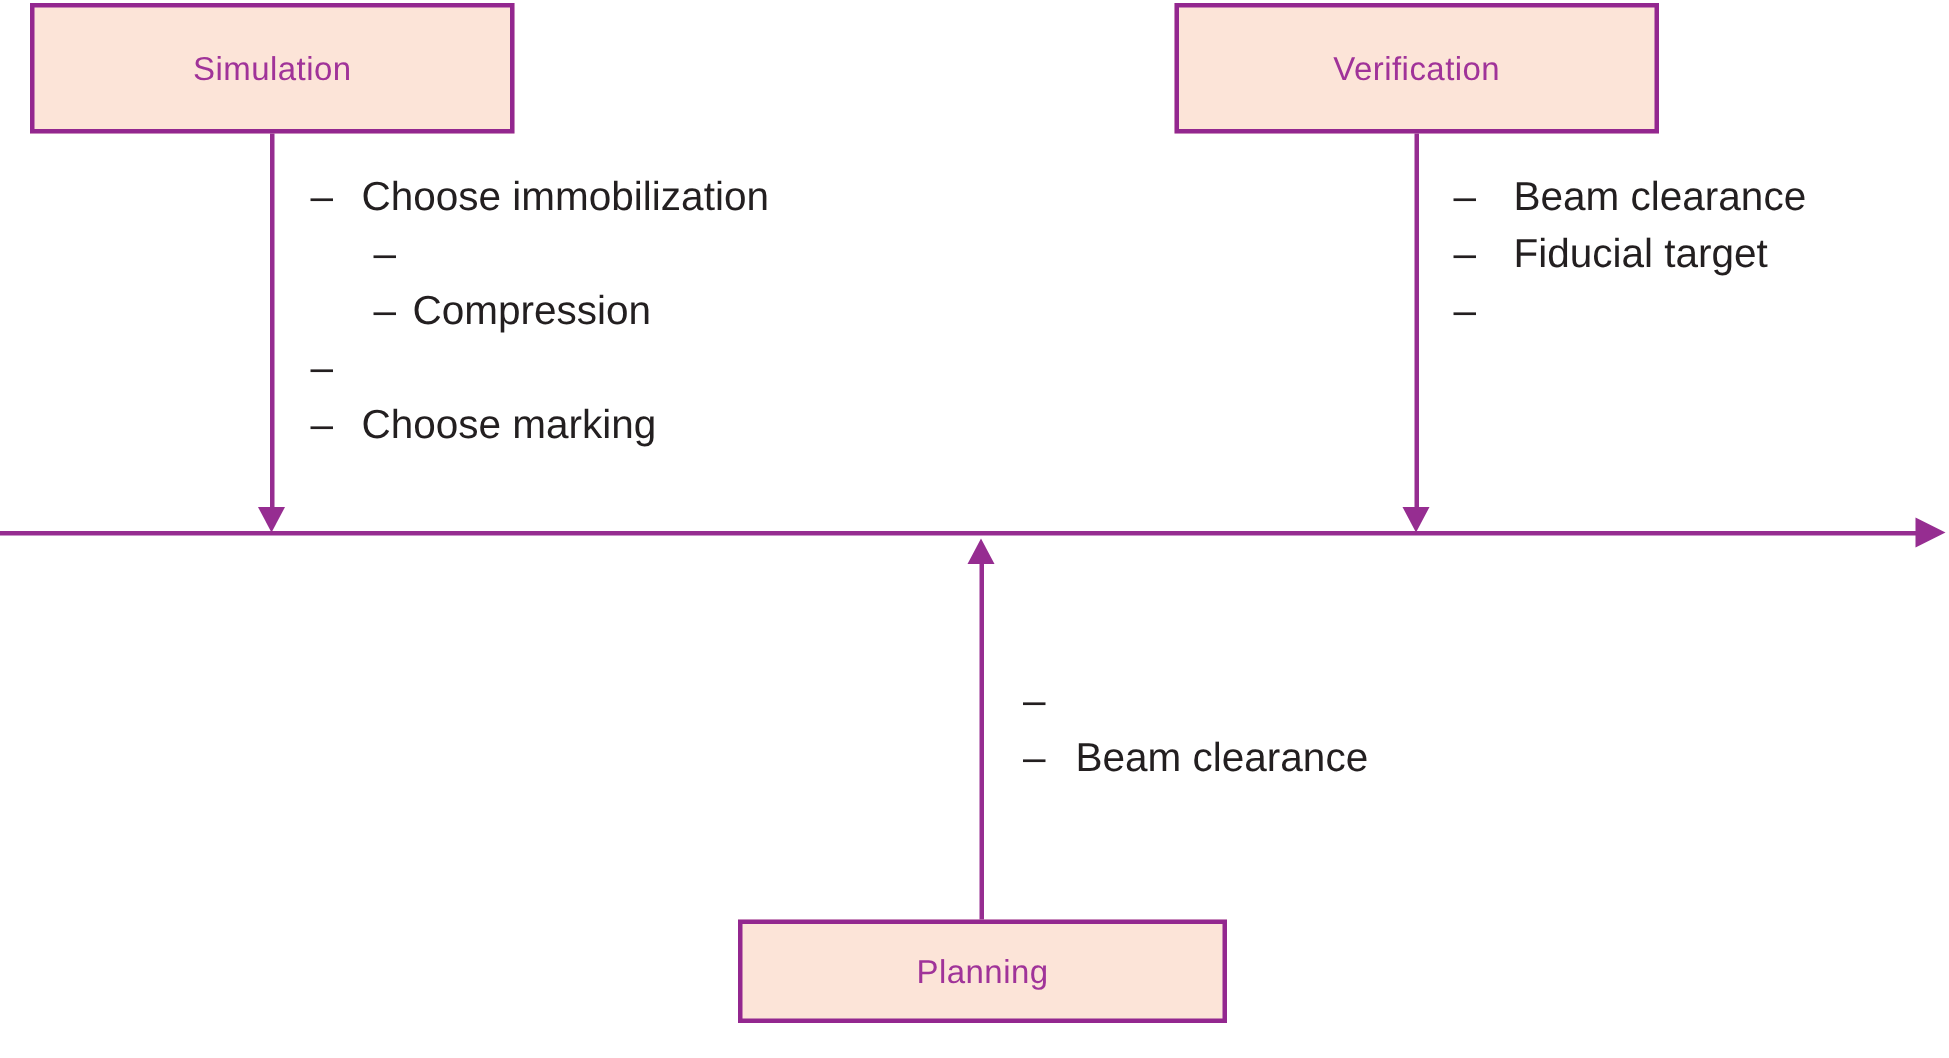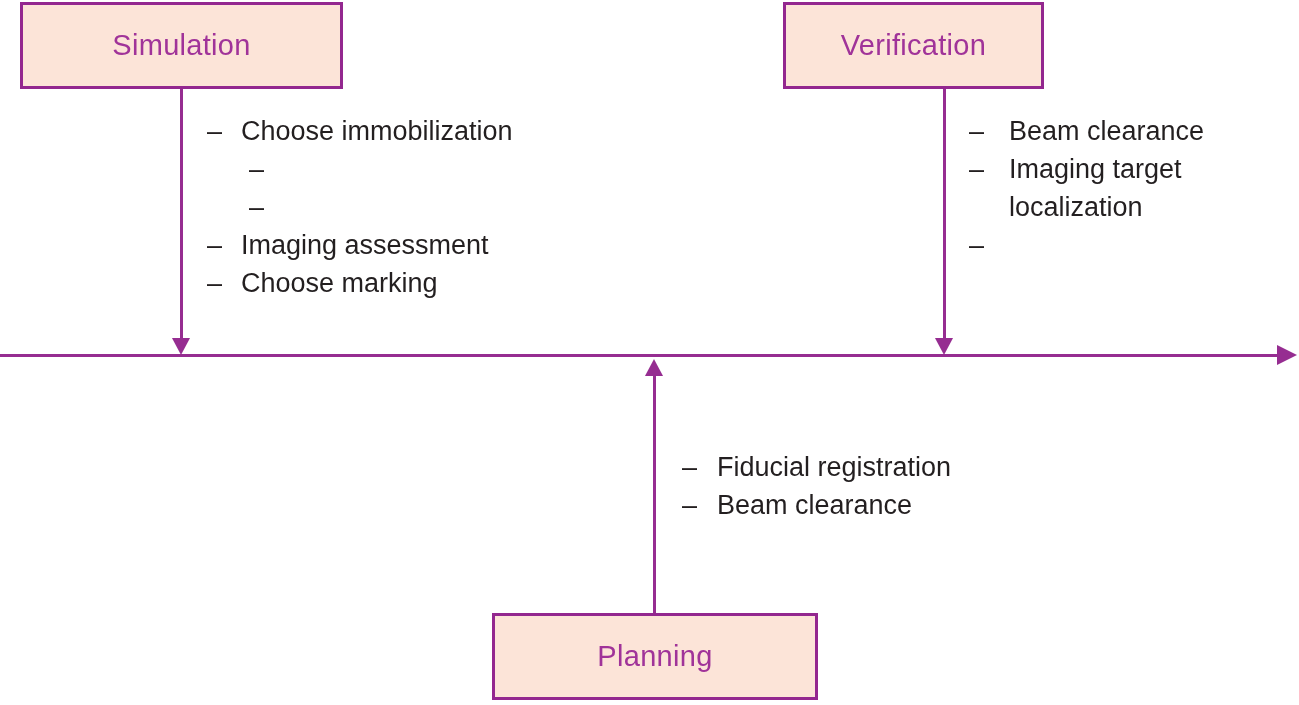--- a/index.html
+++ b/index.html
@@ -14,26 +14,26 @@
   .canvas{
     position:relative;width:1299px;height:705px;background:#ffffff;
     font-family:"Liberation Sans", sans-serif;overflow:hidden;
   }
   .stage-box{
     position:absolute;
     background:var(--box_fill);
     border:3px solid var(--accent);
     display:flex;align-items:center;justify-content:center;
     color:var(--box_text);
-    font-size:29px;
+    font-size:22px;
     letter-spacing:0.3px;
   }
   #box-simulation{left:20px;top:2px;width:323px;height:87px;}
-  #box-verification{left:783px;top:2px;width:261px;height:87px;}
-  #box-planning{left:492px;top:613px;width:326px;height:87px;}
+  #box-verification{left:783px;top:2px;width:323px;height:87px;}
+  #box-planning{left:492px;top:613px;width:326px;height:69px;}
 
   .line{position:absolute;background:var(--accent_line);}
   #hline-timeline{left:0;top:354px;width:1280px;height:3px;}
   #vline-simulation{left:180px;top:89px;width:3px;height:251px;}
   #vline-verification{left:943px;top:89px;width:3px;height:251px;}
   #vline-planning{left:653px;top:374px;width:3px;height:239px;}
 
   .arrowhead{position:absolute;width:0;height:0;}
   #arrowhead-timeline-right{
     left:1277px;top:345px;
@@ -90,63 +90,58 @@
   <div class="task-list" id="list-simulation">
     <div class="row">
       <span class="dash">–</span>
       <span class="txt">Choose immobilization</span>
     </div>
     <div class="row sub">
       <span class="dash">–</span>
     </div>
     <div class="row sub">
       <span class="dash">–</span>
+      <span class="txt">Compression</span>
     </div>
     <div class="row">
       <span class="dash">–</span>
-      <span class="txt">Imaging assessment</span>
     </div>
     <div class="row">
       <span class="dash">–</span>
       <span class="txt">Choose marking</span>
     </div>
   </div>
 
   <div class="stage-box" id="box-verification">
     <span>Verification</span>
   </div>
   <div class="line" id="vline-verification"></div>
   <div class="arrowhead" id="arrowhead-verification-down"></div>
   <div class="task-list" id="list-verification">
     <div class="row">
       <span class="dash">–</span>
       <span class="txt">Beam clearance</span>
     </div>
     <div class="row">
       <span class="dash">–</span>
-      <span class="txt">Imaging target</span>
-    </div>
-    <div class="row">
-      <span class="dash"></span>
-      <span class="txt">localization</span>
+      <span class="txt">Fiducial target</span>
     </div>
     <div class="row">
       <span class="dash">–</span>
     </div>
   </div>
 
   <div class="stage-box" id="box-planning">
     <span>Planning</span>
   </div>
   <div class="line" id="vline-planning"></div>
   <div class="arrowhead" id="arrowhead-planning-up"></div>
   <div class="task-list" id="list-planning">
     <div class="row">
       <span class="dash">–</span>
-      <span class="txt">Fiducial registration</span>
     </div>
     <div class="row">
       <span class="dash">–</span>
       <span class="txt">Beam clearance</span>
     </div>
   </div>
 
 </div>
 
 </body></html>

